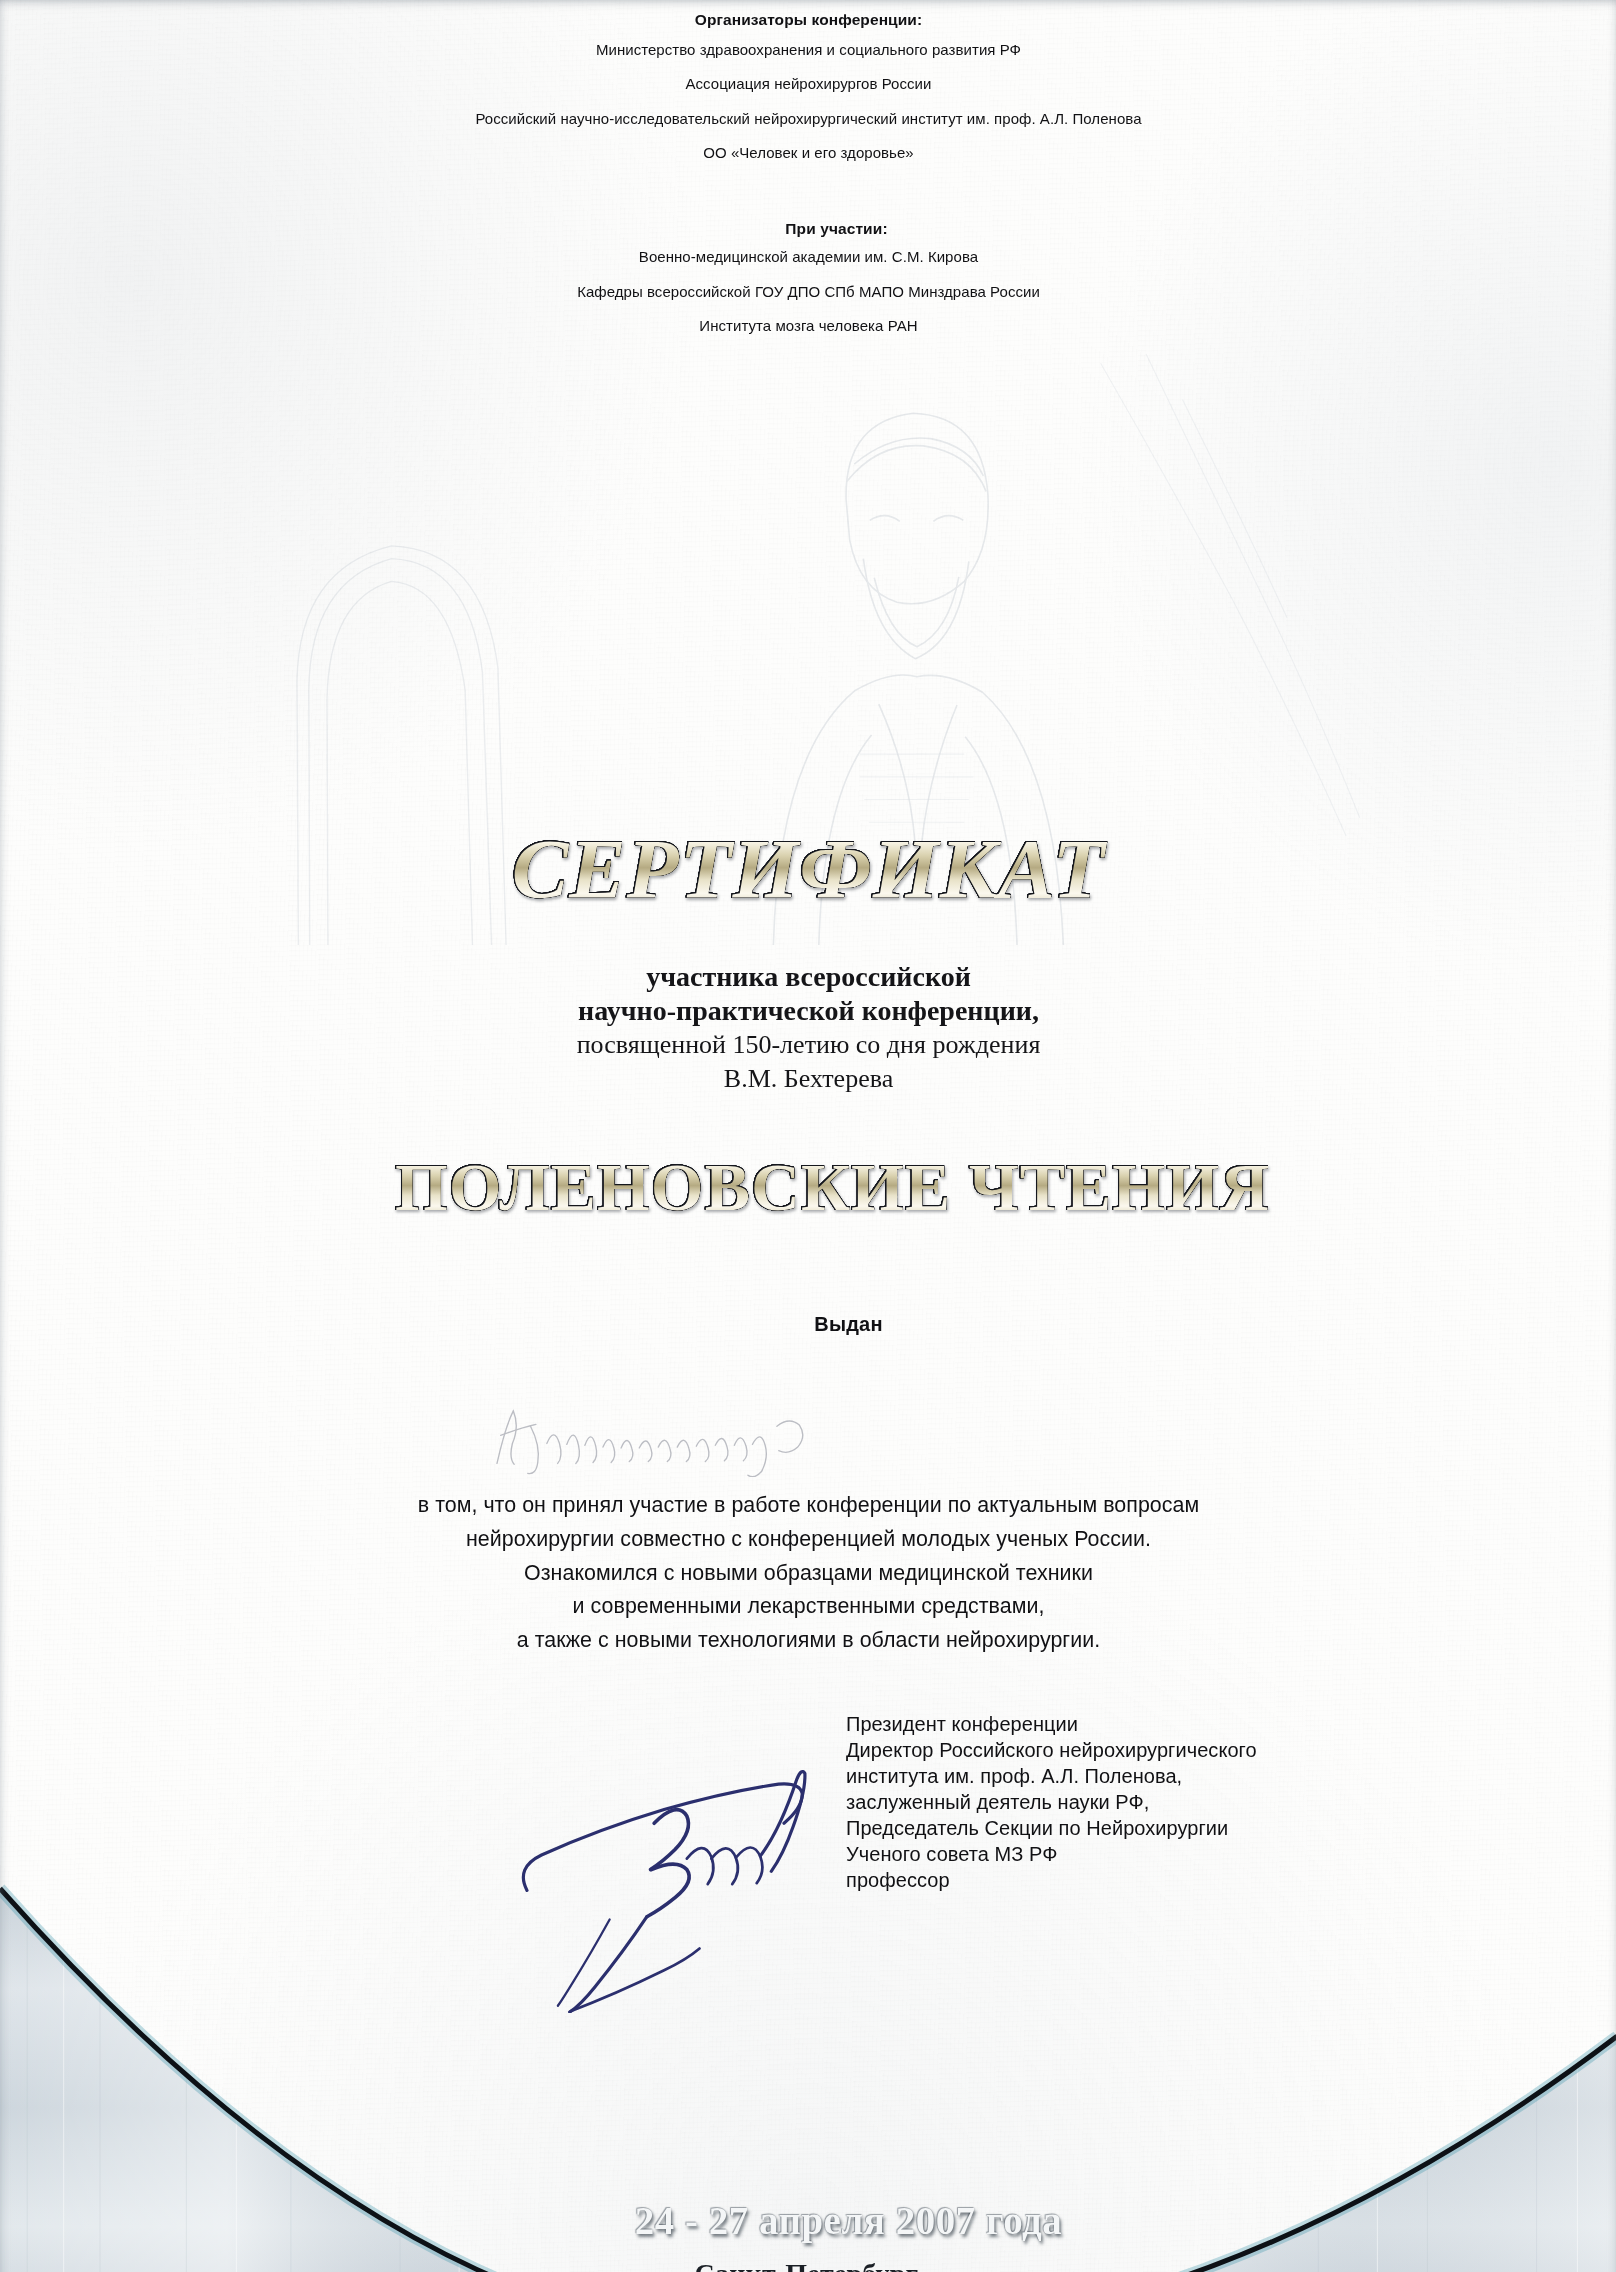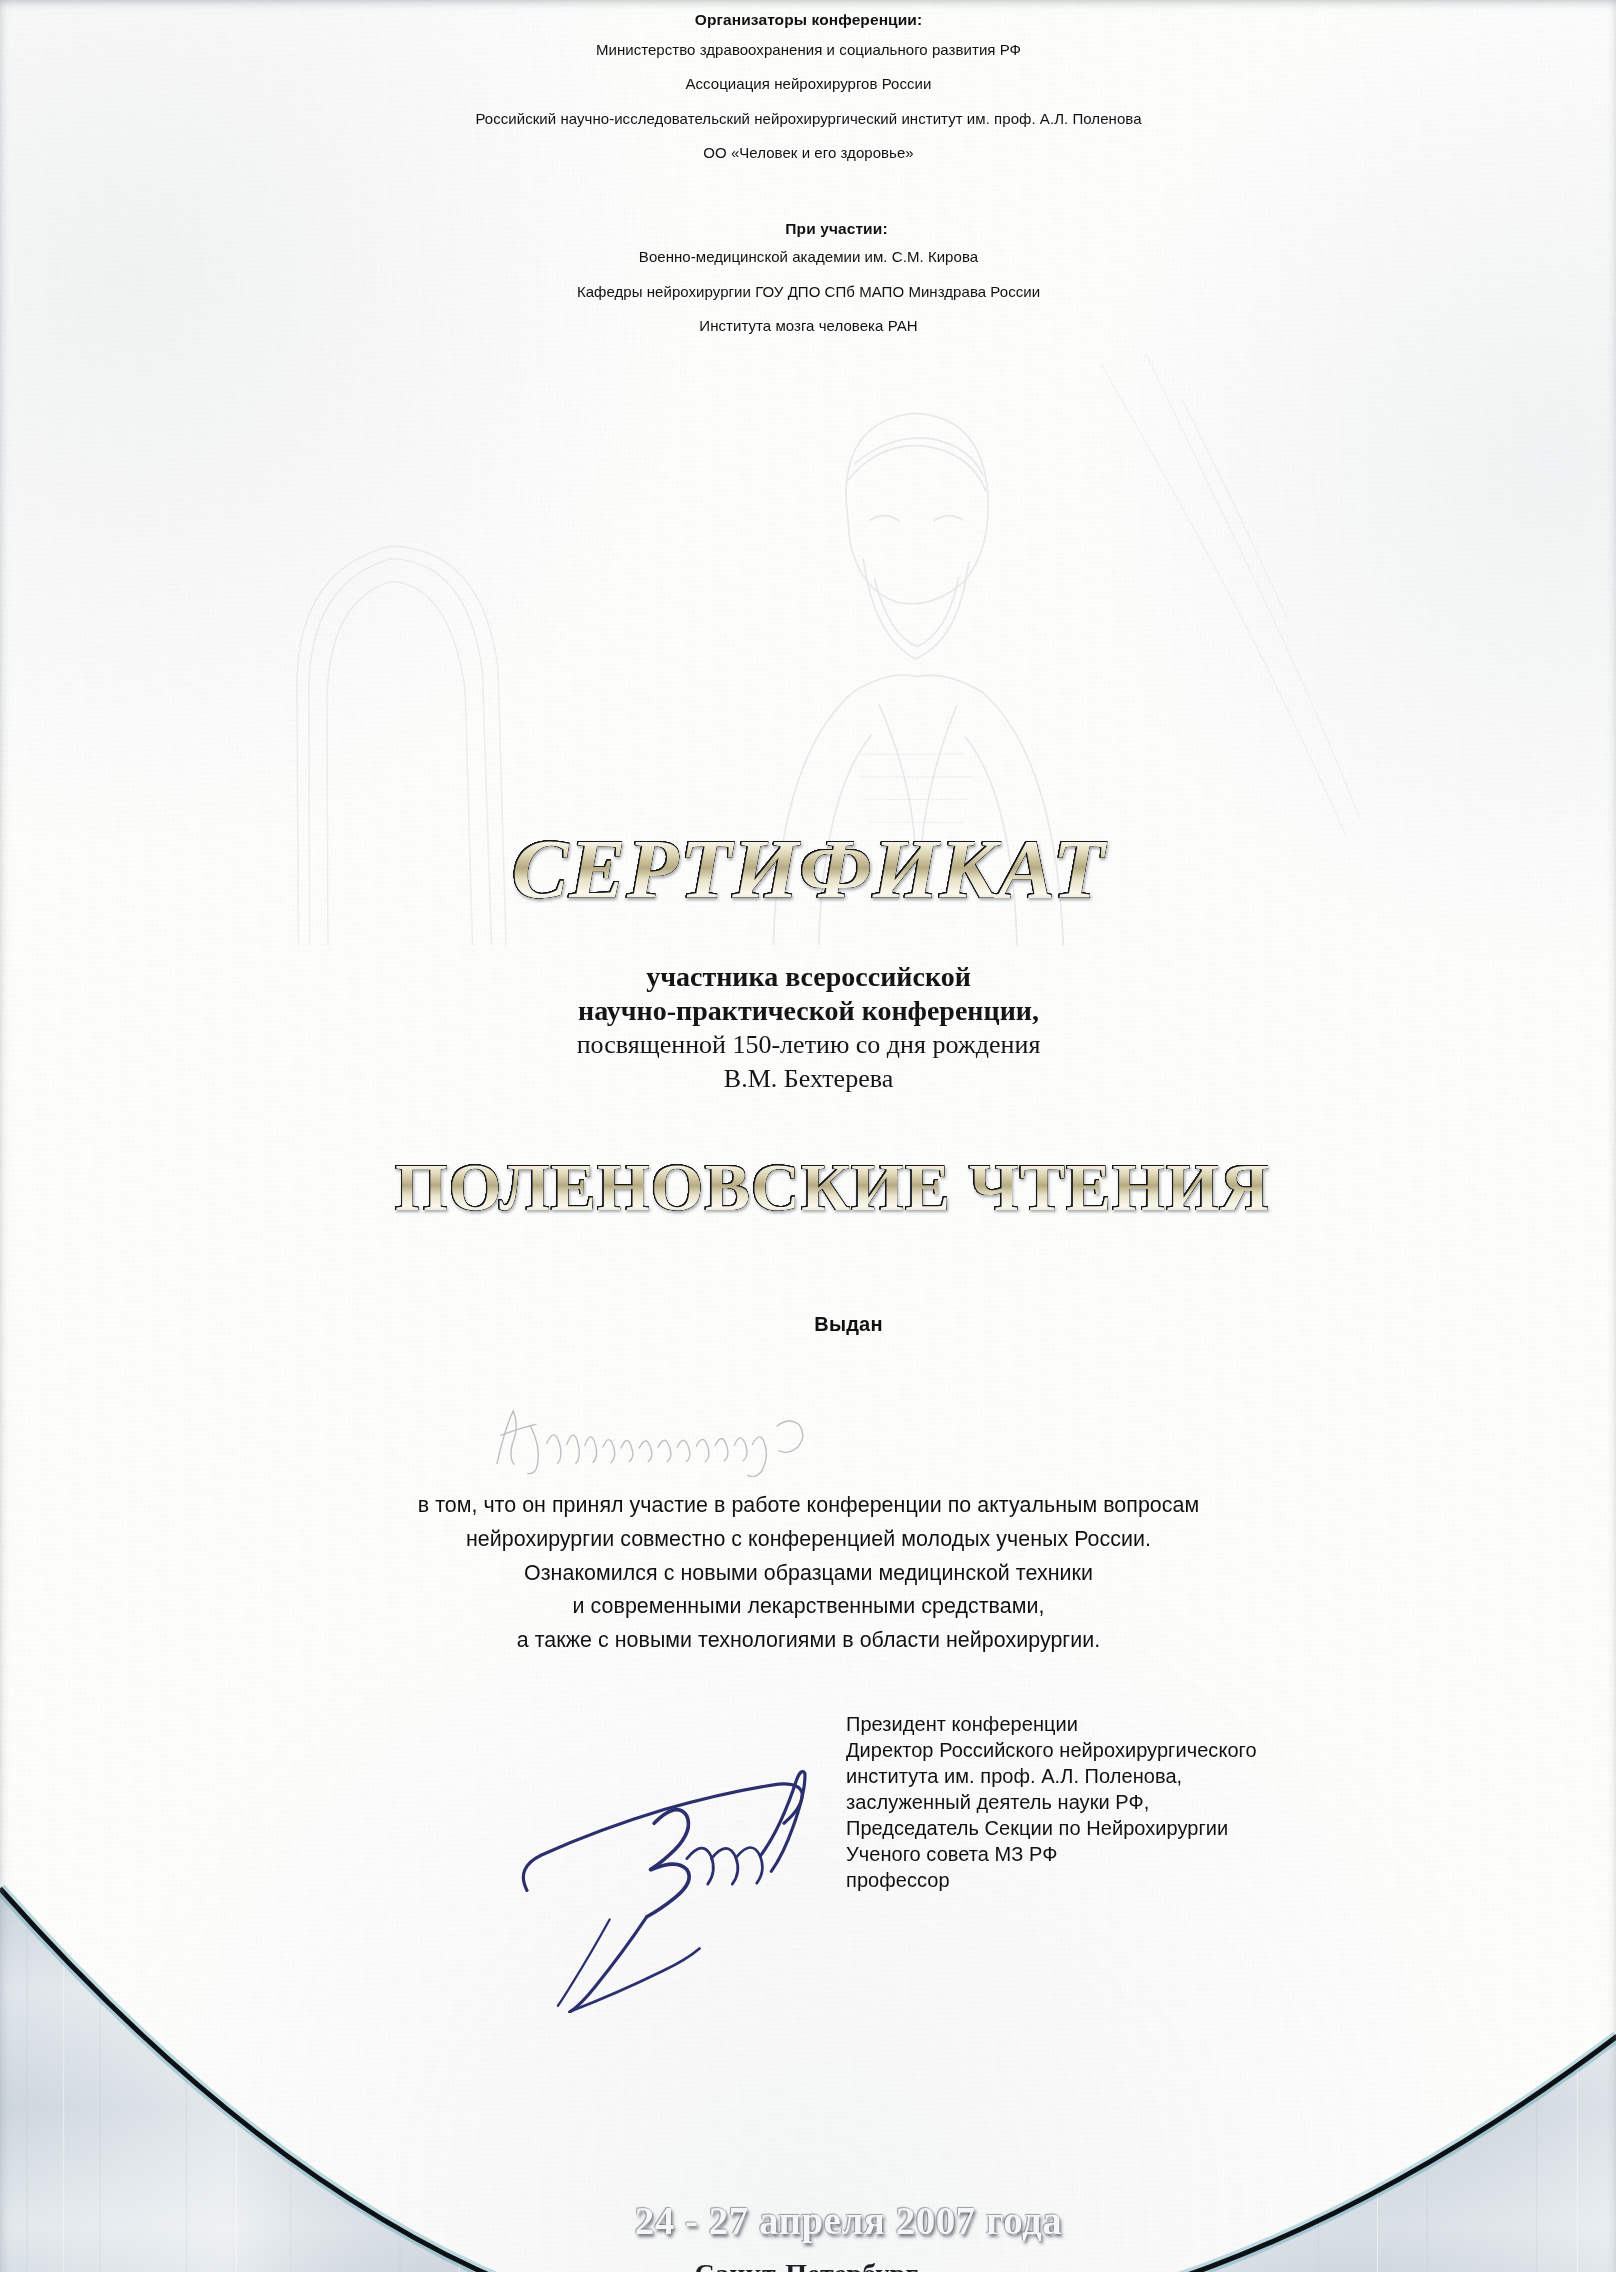--- a/index.html
+++ b/index.html
@@ -284,21 +284,21 @@
     <div class="hdr-line">ОО «Человек и его здоровье»</div>
   </div>
 
   <div class="hdr-block" style="top:220px;padding-left:28px;">
     <div class="hdr-title">При участии:</div>
   </div>
   <div class="hdr-block" style="top:249px;">
     <div class="hdr-line">Военно-медицинской академии им. С.М. Кирова</div>
   </div>
   <div class="hdr-block" style="top:284px;">
-    <div class="hdr-line">Кафедры нейрохирургии ГОУ ДПО СПб МАПО Минздрава России</div>
+    <div class="hdr-line">Кафедры всероссийской ГОУ ДПО СПб МАПО Минздрава России</div>
   </div>
   <div class="hdr-block" style="top:318px;">
     <div class="hdr-line">Института мозга человека РАН</div>
   </div>
 
   <div id="heading-certificate" class="display-heading" style="top:827px;font-style:italic;">СЕРТИФИКАТ</div>
 
   <div class="subtitle-block" style="top:960px;">
     <div class="sub-l1">участника всероссийской</div>
   </div>

